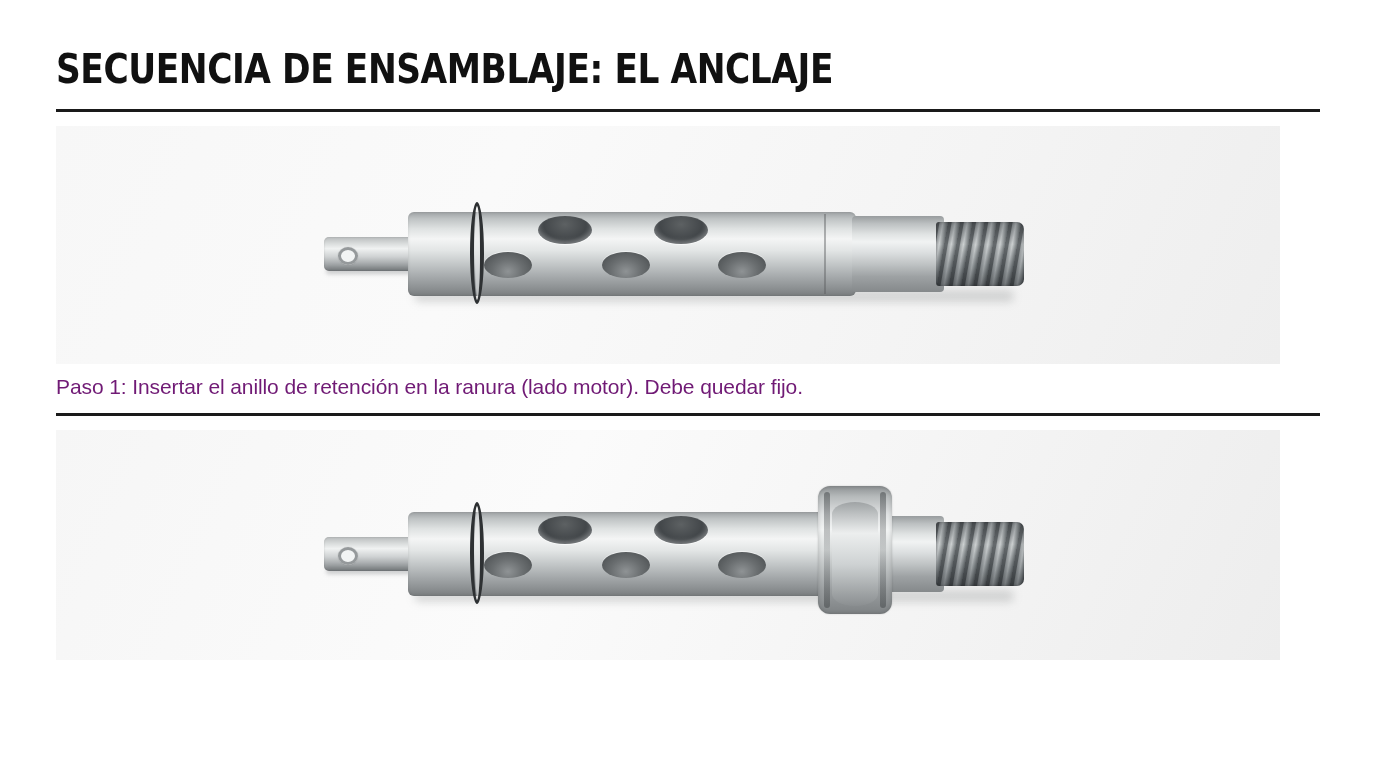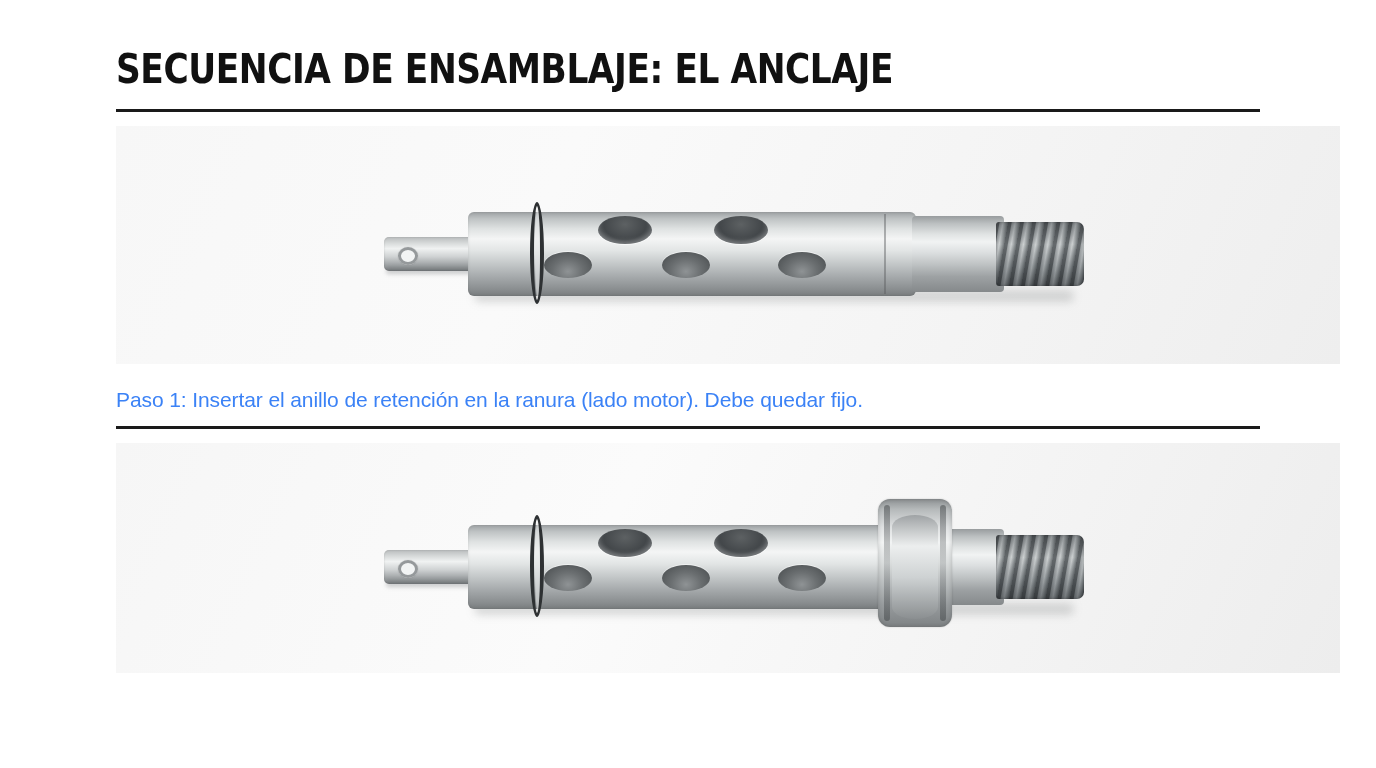--- a/index.html
+++ b/index.html
@@ -12,21 +12,21 @@
     height: 768px;
     overflow: hidden;
     font-family: "Liberation Sans", sans-serif;
     color: #1a1a1a;
   }
   .page {
     width: 1376px;
     height: 768px;
     position: relative;
     box-sizing: border-box;
-    padding: 0 116px;
+    padding: 0 56px;
   }
   .doc-title {
     font-family: "DejaVu Sans", sans-serif;
     font-weight: 700;
     font-size: 40px;
     letter-spacing: -0.5px;
     text-transform: uppercase;
     color: #111111;
     padding-top: 46px;
     margin: 0;
@@ -49,22 +49,22 @@
     position: relative;
     overflow: hidden;
   }
   .figure.second {
     height: 230px;
     background: linear-gradient(115deg, #f6f6f6 0%, #fbfbfb 40%, #f3f3f3 75%, #ededed 100%);
   }
   .caption {
     font-family: "Liberation Sans", sans-serif;
     font-size: 21px;
-    color: #3b82f6;
-    margin-top: 24px;
+    color: #701a75;
+    margin-top: 11px;
     letter-spacing: -0.1px;
     white-space: nowrap;
   }
   .divider {
     height: 3px;
     background: #1a1a1a;
     margin-top: 14px;
   }
 
   

